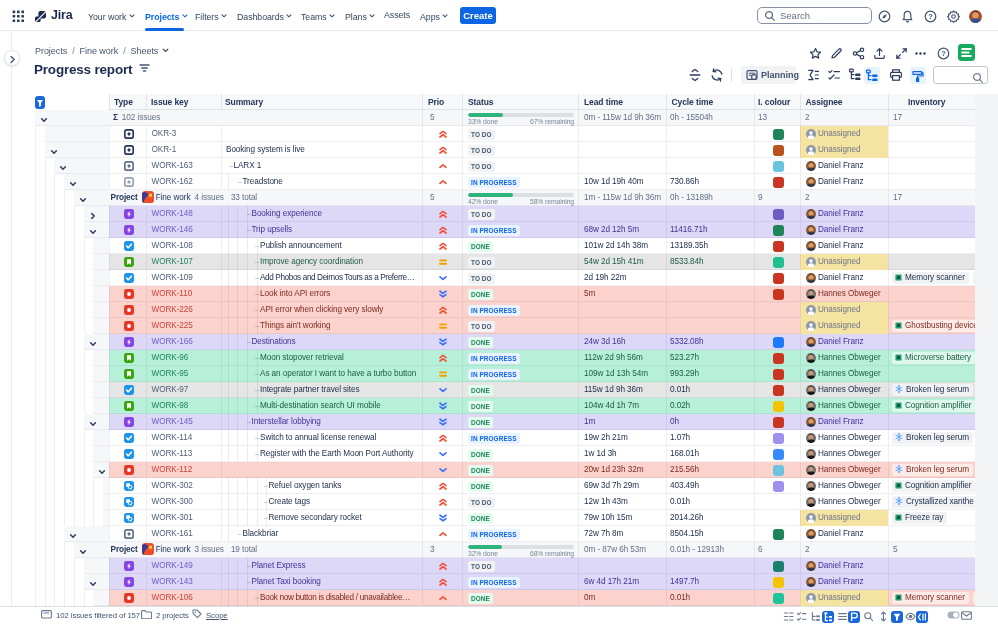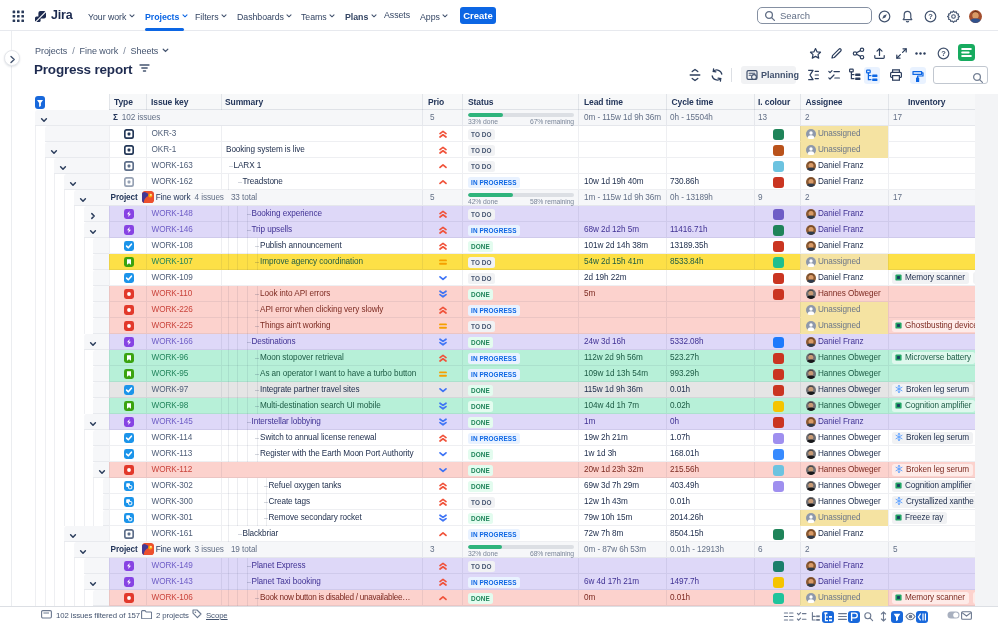--- a/index.html
+++ b/index.html
@@ -114,21 +114,21 @@
     <div style="position:absolute;left:145px;top:28px;height:3px;background:#0C66E4;border-radius:2px;width:39px"></div>
     <div class="ni" style="left:195px;color:#344563;font-weight:500">Filters<span class="crt"><svg width="6" height="4" viewBox="0 0 6 4">
           <path d="M1 0.8 L3 2.8 L5 0.8" stroke="#44546F" stroke-width="1.1" fill="none" stroke-linecap="round"></path>
         </svg></span></div>
     <div class="ni" style="left:237px;color:#344563;font-weight:500">Dashboards<span class="crt"><svg width="6" height="4" viewBox="0 0 6 4">
           <path d="M1 0.8 L3 2.8 L5 0.8" stroke="#44546F" stroke-width="1.1" fill="none" stroke-linecap="round"></path>
         </svg></span></div>
     <div class="ni" style="left:301px;color:#344563;font-weight:500">Teams<span class="crt"><svg width="6" height="4" viewBox="0 0 6 4">
           <path d="M1 0.8 L3 2.8 L5 0.8" stroke="#44546F" stroke-width="1.1" fill="none" stroke-linecap="round"></path>
         </svg></span></div>
-    <div class="ni" style="left:345px;color:#344563;font-weight:700">Plans<span class="crt"><svg width="6" height="4" viewBox="0 0 6 4">
+    <div class="ni" style="left:345px;color:#344563;font-weight:400">Plans<span class="crt"><svg width="6" height="4" viewBox="0 0 6 4">
           <path d="M1 0.8 L3 2.8 L5 0.8" stroke="#44546F" stroke-width="1.1" fill="none" stroke-linecap="round"></path>
         </svg></span></div>
     <div class="ni" style="left:384px;color:#344563;font-weight:500">Assets<span class="crt"></span></div>
     <div class="ni" style="left:420px;color:#344563;font-weight:500">Apps<span class="crt"><svg width="6" height="4" viewBox="0 0 6 4">
           <path d="M1 0.8 L3 2.8 L5 0.8" stroke="#44546F" stroke-width="1.1" fill="none" stroke-linecap="round"></path>
         </svg></span></div>
     <div class="create">Create</div>
     <div class="nsearch"><span style="display:inline-block;margin:2px 4px 0 6px;vertical-align:-3px"><svg width="12" height="12" viewBox="0 0 12 12">
           <circle cx="5" cy="5" r="3.4" fill="none" stroke="#626F86" stroke-width="1.3"></circle>
           <path d="M7.6 7.6 L10.4 10.4" stroke="#626F86" stroke-width="1.3" stroke-linecap="round"></path>
@@ -785,21 +785,21 @@
       <i class="cb" style="left:118px"></i>
       <i class="cb" style="left:193px"></i>
       <i class="cb" style="left:394px"></i>
       <i class="cb" style="left:434px"></i>
       <i class="cb" style="left:550px"></i>
       <i class="cb" style="left:638px"></i>
       <i class="cb" style="left:726px"></i>
       <i class="cb" style="left:772px"></i>
       <i class="cb" style="left:860px"></i>
     </div>
-    <div class="row" style="top:160px;background:#fde047">
+    <div class="row" style="top:160px;background:#e5e5e5">
       <div class="c hier">
         <div class="stair" style="left:65.2px"></div>
         <div class="hg" style="left:7.0px"></div>
         <div class="hg" style="left:16.7px"></div>
         <div class="hg" style="left:26.4px"></div>
         <div class="hg" style="left:36.1px"></div>
         <div class="hg" style="left:45.8px"></div>
         <div class="hg" style="left:55.5px"></div>
       </div>
       <div class="c type"><svg width="10" height="10" viewBox="0 0 10 10">
@@ -855,20 +855,28 @@
         <div class="hg" style="left:26.4px"></div>
         <div class="hg" style="left:36.1px"></div>
         <div class="hg" style="left:45.8px"></div>
         <div class="hg" style="left:55.5px"></div>
       </div>
       <div class="c type"><svg width="10" height="10" viewBox="0 0 10 10">
           <rect width="10" height="10" rx="2.4" fill="#1B94EA"></rect>
           <path d="M2.6 5.1 L4.3 6.8 L7.4 3.2" stroke="#fff" stroke-width="1.6" fill="none" stroke-linecap="round" stroke-linejoin="round"></path>
         </svg></div>
       <div class="c key" style="color:#4F5E78">WORK-109</div>
+      <div class="c sm">
+        <div class="sg" style="left:6.5px"></div>
+        <div class="sg" style="left:16.2px"></div>
+        <div class="sg" style="left:25.9px"></div>
+        <div class="sg" style="left:35.6px"></div>
+        <div class="tick" style="left:34.0px"></div>
+        <div class="smt" style="left:39.0px;color:#22314F"><span style="letter-spacing:-0.38px">Add Phobos and Deimos Tours as a Preferre…</span></div>
+      </div>
       <div class="c prio">
         <span class="pi"><svg width="10" height="10" viewBox="0 0 10 10">
             <path d="M2 3.8 L5 6.4 L8 3.8" stroke="#3E74F5" stroke-width="1.7" fill="none" stroke-linecap="round" stroke-linejoin="round"></path>
           </svg></span>
       </div>
       <div class="c st"><span class="chip" style="background:#F1F2F4;color:#44546F">TO DO</span></div>
       <div class="c lead" style="color:#22314F">2d 19h 22m</div>
       <div class="c cyc" style="color:#22314F"></div>
       <div class="c colr">
         <span class="sq" style="background:#CA3521"></span>

